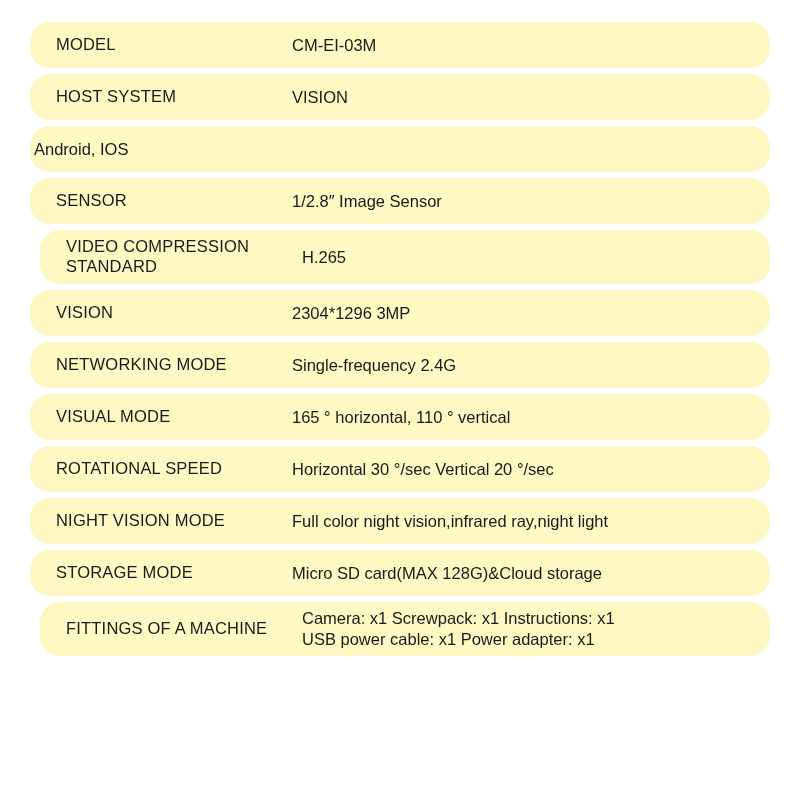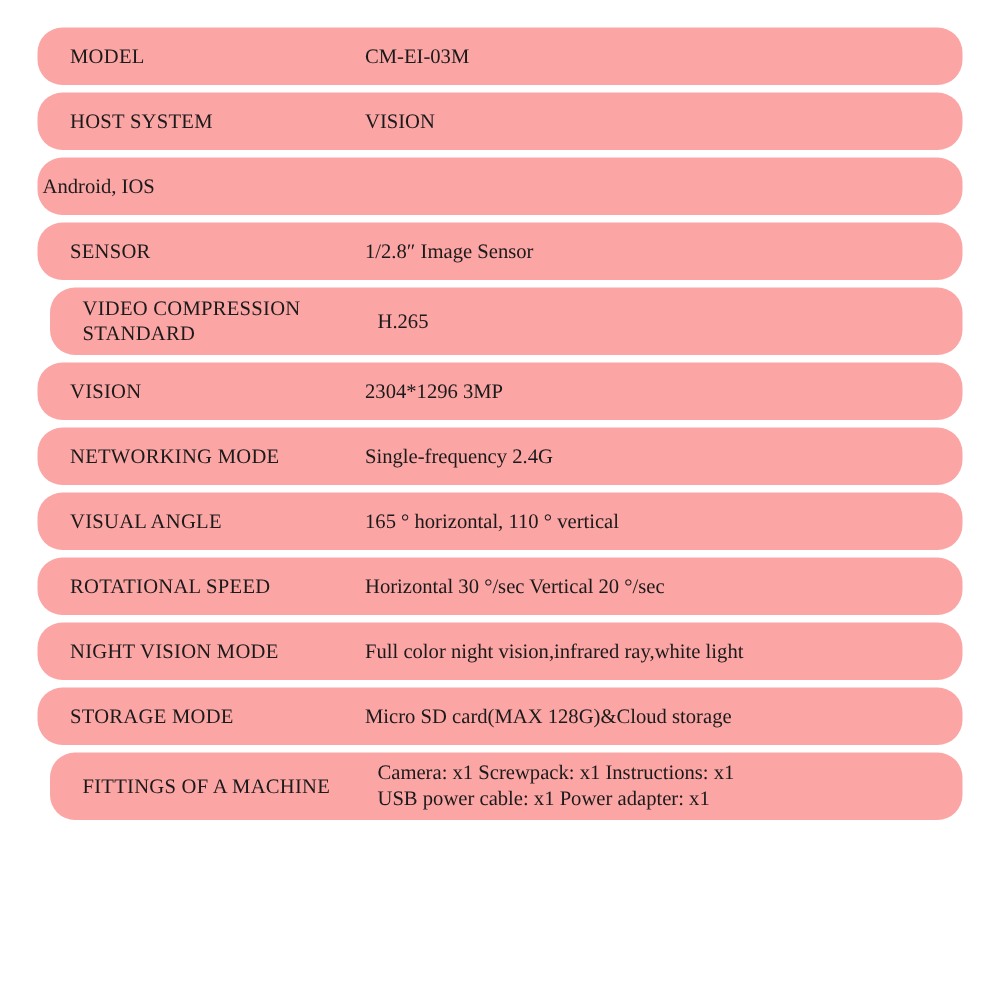--- a/index.html
+++ b/index.html
@@ -34,27 +34,26 @@
   }
   .table {
     margin: 0 auto;
     margin-top: 22px;
     width: 740px;
     display: flex;
     flex-direction: column;
     gap: 6px;
   }
   .row {
-    background: #fca5a5;
+    background: #fef9c3;
     border-radius: 20px;
     display: flex;
     align-items: stretch;
     min-height: 46px;
     overflow: hidden;
-    font-family: Liberation Serif, serif;
   }
   .cell-label {
     flex: 0 0 258px;
     display: flex;
     align-items: center;
     padding-left: 26px;
     box-sizing: border-box;
     font-size: 16.5px;
     color: #1a1a1a;
     line-height: 1.2;
@@ -146,42 +145,42 @@
       <div class="cell-label">
         <span class="lbl">NETWORKING MODE</span>
       </div>
       <div class="cell-value">
         <span class="val">Single-frequency 2.4G</span>
       </div>
     </div>
 
     <div class="row">
       <div class="cell-label">
-        <span class="lbl">VISUAL ANGLE</span>
+        <span class="lbl">VISUAL MODE</span>
       </div>
       <div class="cell-value">
         <span class="val">165 ° horizontal, 110 ° vertical</span>
       </div>
     </div>
 
     <div class="row">
       <div class="cell-label">
         <span class="lbl">ROTATIONAL SPEED</span>
       </div>
       <div class="cell-value">
         <span class="val">Horizontal 30 °/sec Vertical 20 °/sec</span>
       </div>
     </div>
 
     <div class="row">
       <div class="cell-label">
         <span class="lbl">NIGHT VISION MODE</span>
       </div>
       <div class="cell-value">
-        <span class="val">Full color night vision,infrared ray,white light</span>
+        <span class="val">Full color night vision,infrared ray,night light</span>
       </div>
     </div>
 
     <div class="row">
       <div class="cell-label">
         <span class="lbl">STORAGE MODE</span>
       </div>
       <div class="cell-value">
         <span class="val">Micro SD card(MAX 128G)&amp;Cloud storage</span>
       </div>

